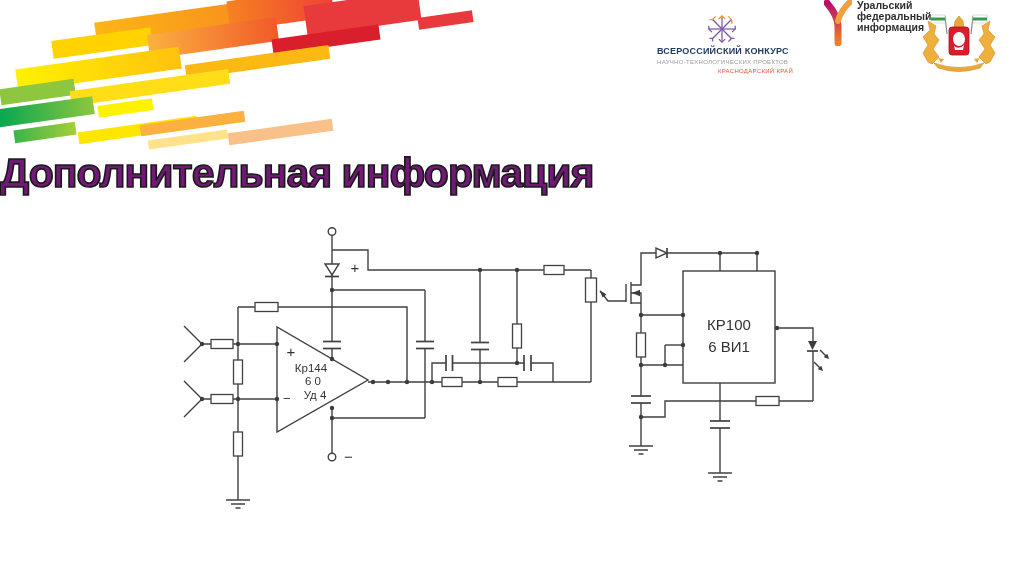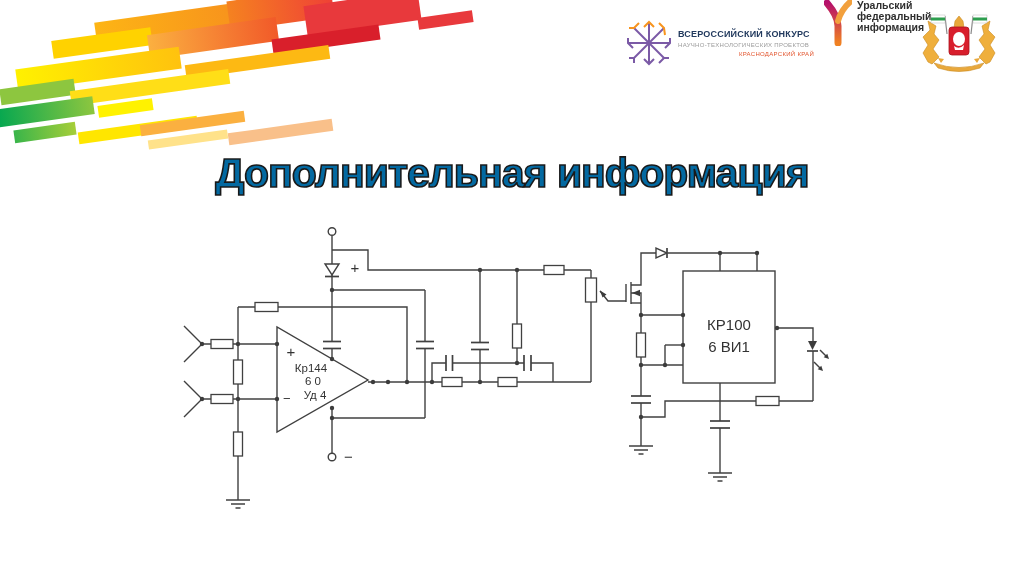--- a/index.html
+++ b/index.html
@@ -1,23 +1,23 @@
 <!DOCTYPE html>
 <html><head>
 <meta charset="utf-8">
 <style>
   html,body{margin:0;padding:0;background:#fff;}
   #slide{position:relative;width:1024px;height:574px;background:#ffffff;overflow:hidden;
          font-family:"Liberation Sans",sans-serif;}
   .stripe{position:absolute;transform:rotate(-8deg);}
-  #title{position:absolute;left:0;top:150px;width:1024px;text-align:center;
-         font-size:41px;font-weight:bold;letter-spacing:-1px;color:#0369a1;
+  #title{position:absolute;left:0;top:150px;width:1024px;text-align:left;
+         font-size:41px;font-weight:bold;letter-spacing:-1px;color:#701a75;
          -webkit-text-stroke:1.6px #191919;}
   
-  #contest{position:absolute;left:626px;top:12px;width:192px;height:62px;display:flex;align-items:center;}
+  #contest{position:absolute;left:626px;top:12px;width:192px;height:62px;display:flex;align-items:center;flex-direction:column;}
   #contest .txt{margin-left:6px;width:136px;}
   .c1{font-size:9px;font-weight:bold;color:#223a5e;letter-spacing:.2px;}
   .c2{font-size:6px;color:#9a9a9a;letter-spacing:.3px;margin-top:3px;}
   .c3{font-size:6px;color:#e2552e;letter-spacing:.3px;margin-top:3px;text-align:right;}
   
   #urfu{position:absolute;left:824px;top:0;width:110px;height:52px;display:flex;align-items:flex-start;}
   #urfu .txt{margin-left:5px;font-size:10.5px;font-weight:bold;color:#2f2f2f;line-height:11px;}
   #coat{position:absolute;left:916px;top:6px;}
   svg text{font-family:"Liberation Sans",sans-serif;fill:#333;}
   .wire{fill:none;stroke:#404040;stroke-width:1.4;}

